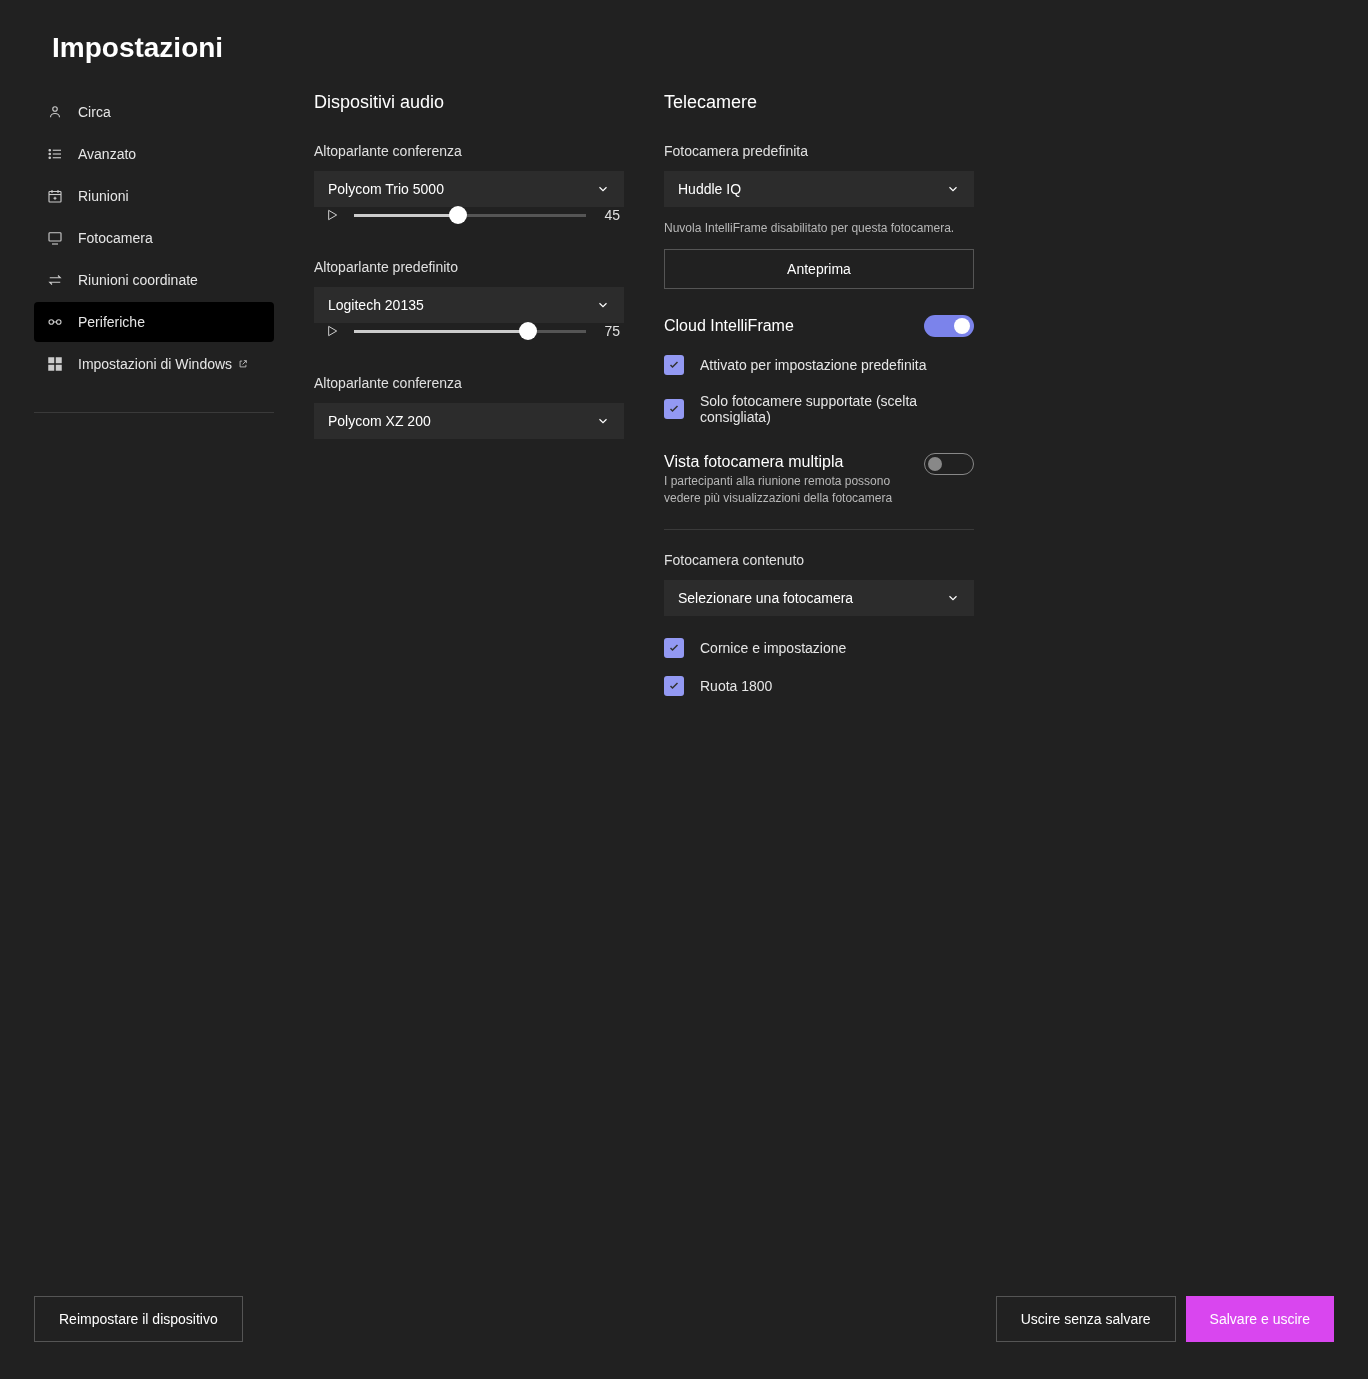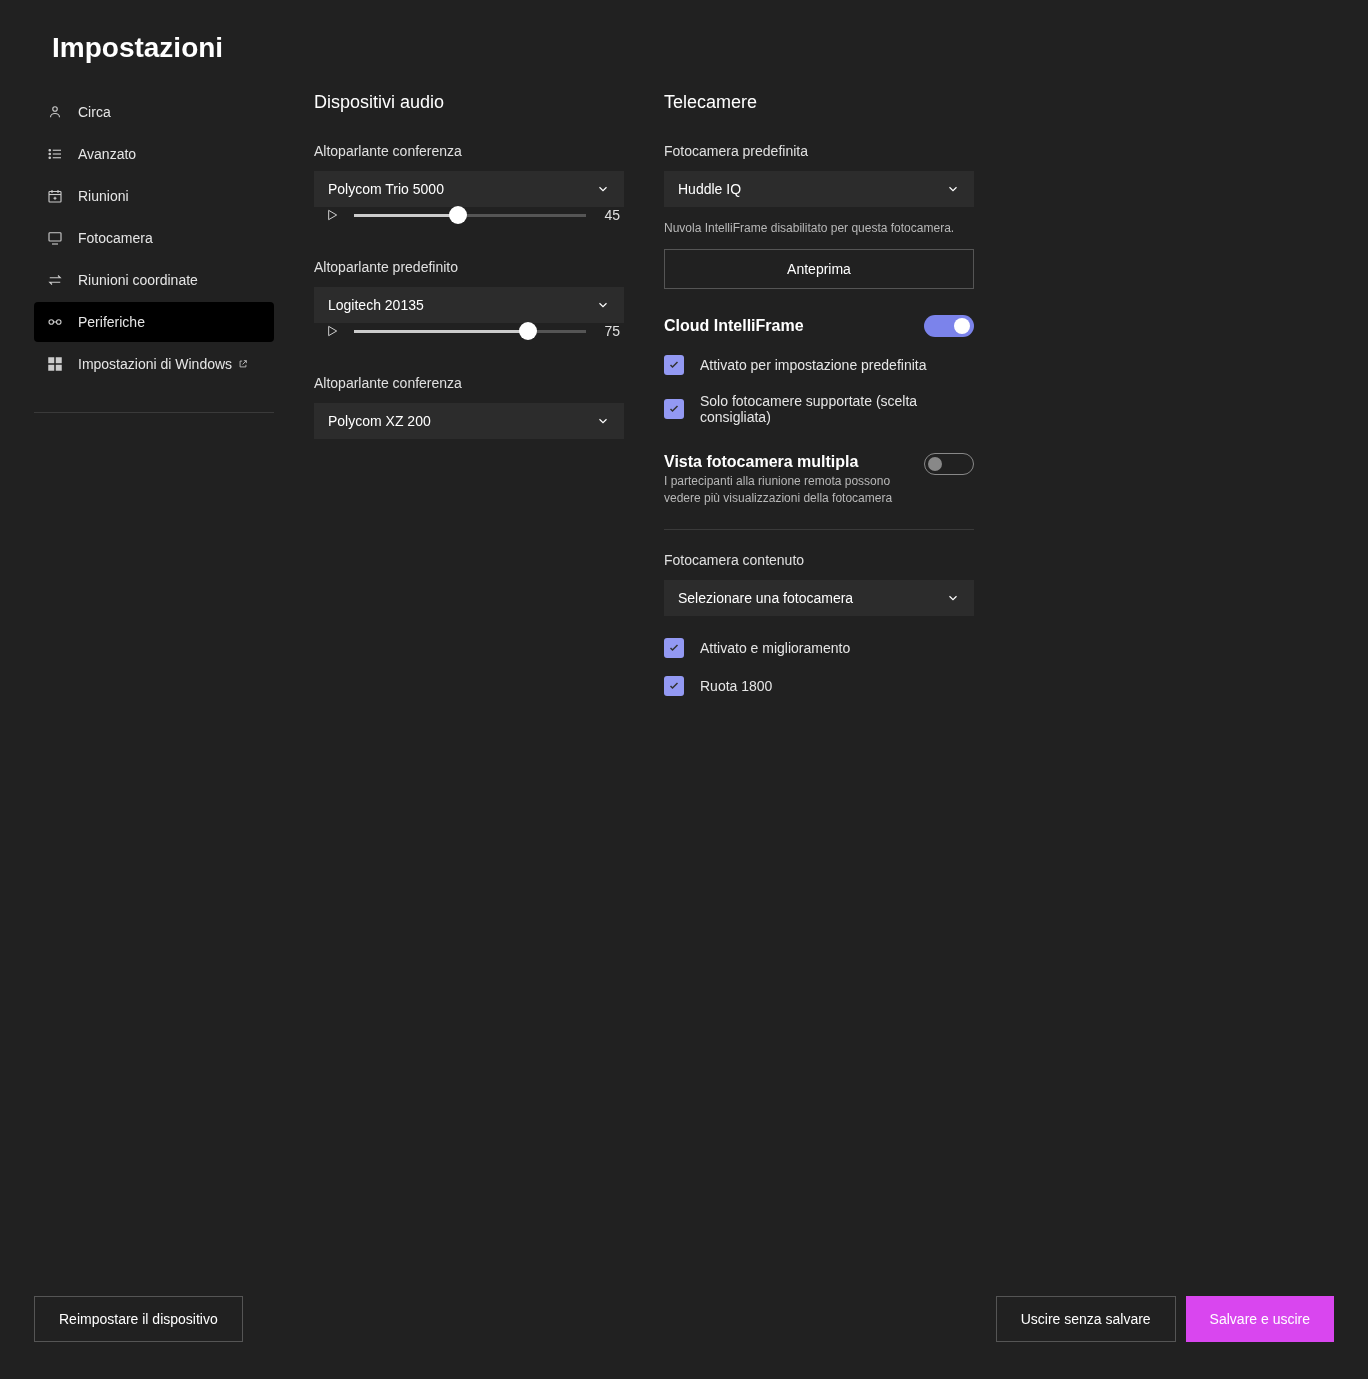--- a/index.html
+++ b/index.html
@@ -22,21 +22,21 @@
   .dropdown { background: #2c2c2c; border: none; color: #fff; padding: 10px 14px; width: 100%; display: flex; justify-content: space-between; align-items: center; cursor: pointer; font-size: 14px; }
   .dropdown .chev { width: 14px; height: 14px; }
   .slider-row { display: flex; align-items: center; gap: 14px; margin-bottom: 36px; padding: 0 4px 0 10px; }
   .slider-track { position: relative; flex: 1; height: 3px; background: #555; }
   .slider-fill { position: absolute; left: 0; top: 0; height: 3px; background: #ccc; }
   .slider-thumb { position: absolute; top: 50%; width: 18px; height: 18px; background: #fff; border-radius: 50%; transform: translate(-50%, -50%); }
   .slider-val { font-size: 14px; color: #e0e0e0; width: 20px; text-align: right; }
   .play-icon { width: 16px; height: 16px; cursor: pointer; }
   .btn-outline { border: 1px solid #555; background: transparent; color: #fff; padding: 11px 14px; width: 100%; text-align: center; cursor: pointer; font-size: 14px; margin-top: 6px; }
   .row-between { display: flex; justify-content: space-between; align-items: center; margin-top: 26px; }
-  .row-between .title { font-size: 16px; font-weight: 700; }
+  .row-between .title { font-size: 16px; font-weight: 400; }
   .toggle { width: 50px; height: 22px; border-radius: 11px; position: relative; cursor: pointer; }
   .toggle.on { background: #7b83eb; }
   .toggle.off { background: transparent; border: 1px solid #888; }
   .toggle .knob { width: 16px; height: 16px; background: #fff; border-radius: 50%; position: absolute; top: 3px; }
   .toggle.on .knob { right: 4px; }
   .toggle.off .knob { left: 3px; background: #888; width: 14px; height: 14px; top: 3px; }
   .checkbox-row { display: flex; align-items: center; gap: 16px; margin-top: 18px; }
   .checkbox { width: 20px; height: 20px; background: #9399f3; border-radius: 3px; display: flex; align-items: center; justify-content: center; flex-shrink: 0; cursor: pointer; }
   .checkbox svg { width: 12px; height: 12px; }
   .checkbox-label { font-size: 14px; color: #e6e6e6; }
@@ -261,21 +261,21 @@
               </svg>
           </span>
         </div>
 
         <div class="checkbox-row" style="margin-top:22px;">
           <span class="checkbox">
             <svg viewBox="0 0 24 24" fill="none" stroke="#333" stroke-width="3">
                 <path d="M5 12l4 4 10-10"></path>
               </svg>
           </span>
-          <span class="checkbox-label">Attivato e miglioramento</span>
+          <span class="checkbox-label">Cornice e impostazione</span>
         </div>
         <div class="checkbox-row">
           <span class="checkbox">
             <svg viewBox="0 0 24 24" fill="none" stroke="#333" stroke-width="3">
                 <path d="M5 12l4 4 10-10"></path>
               </svg>
           </span>
           <span class="checkbox-label">Ruota 1800</span>
         </div>
       </div>

